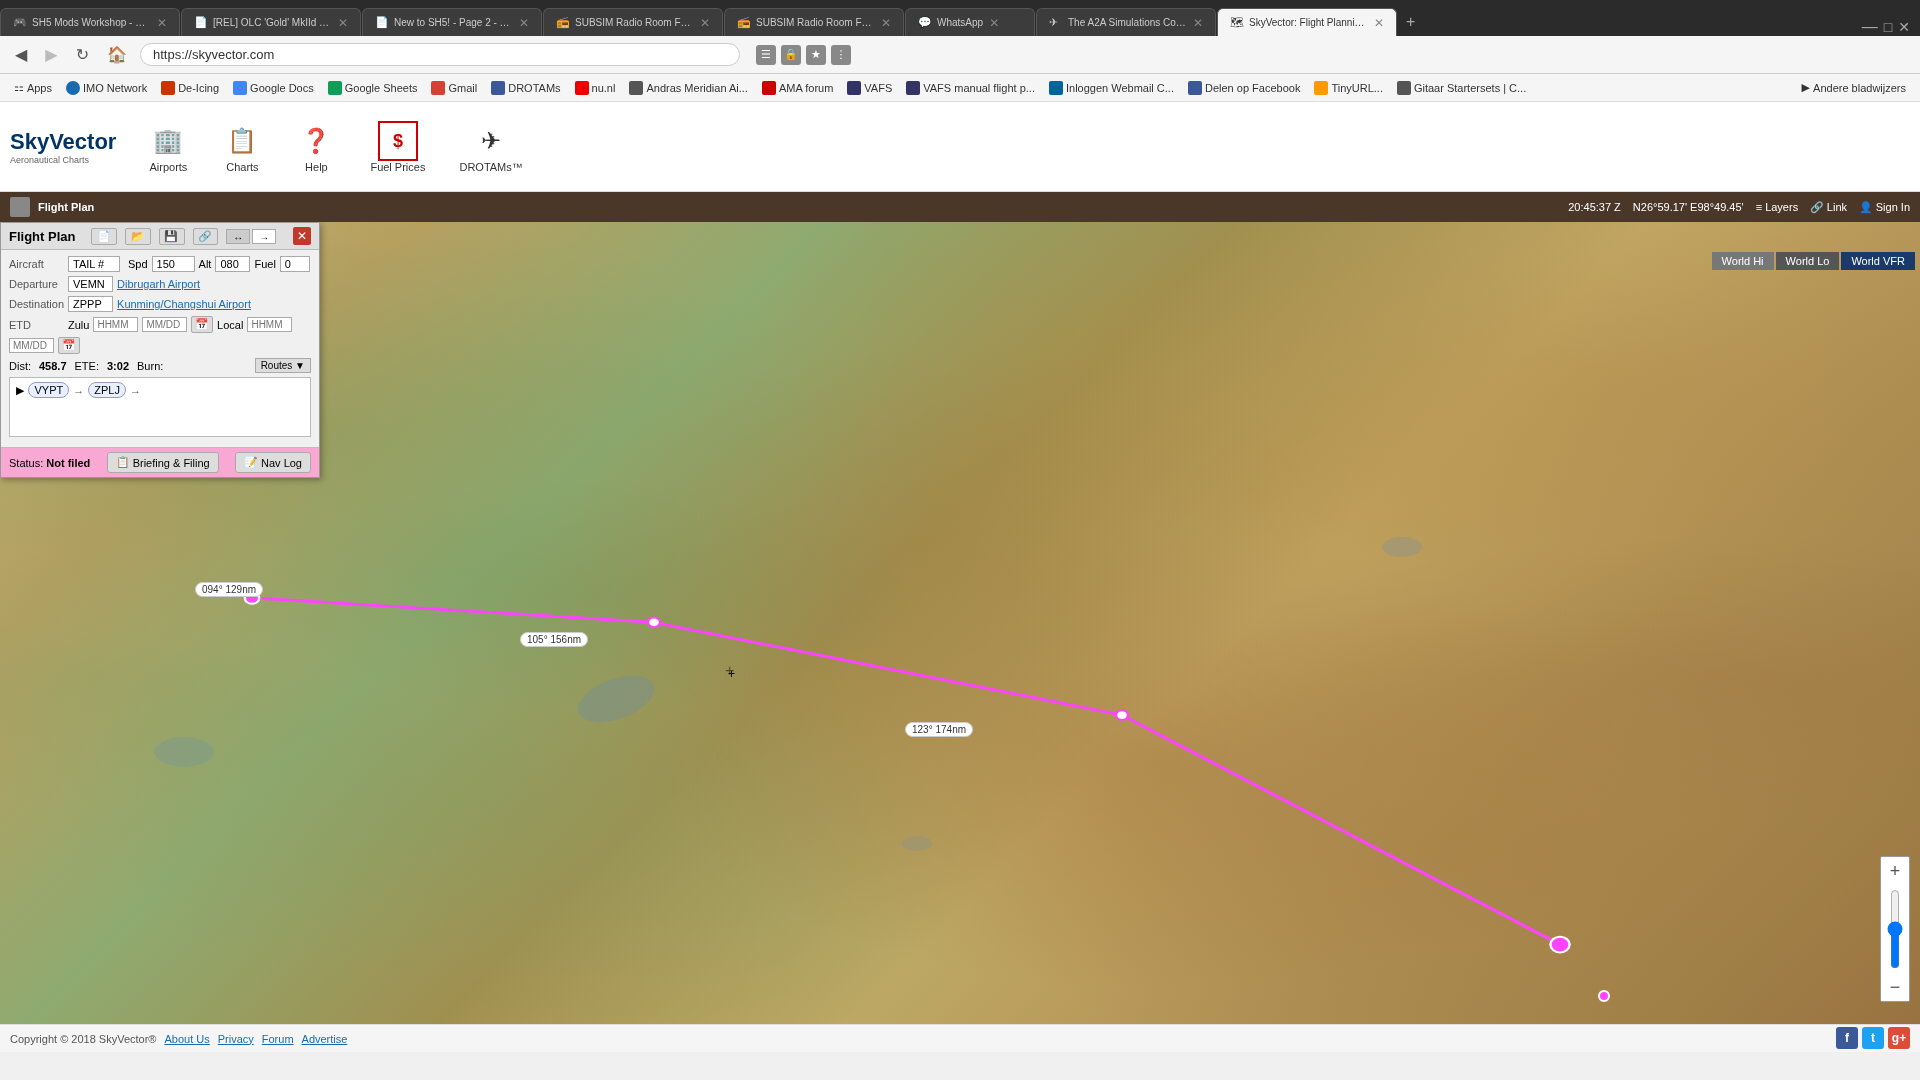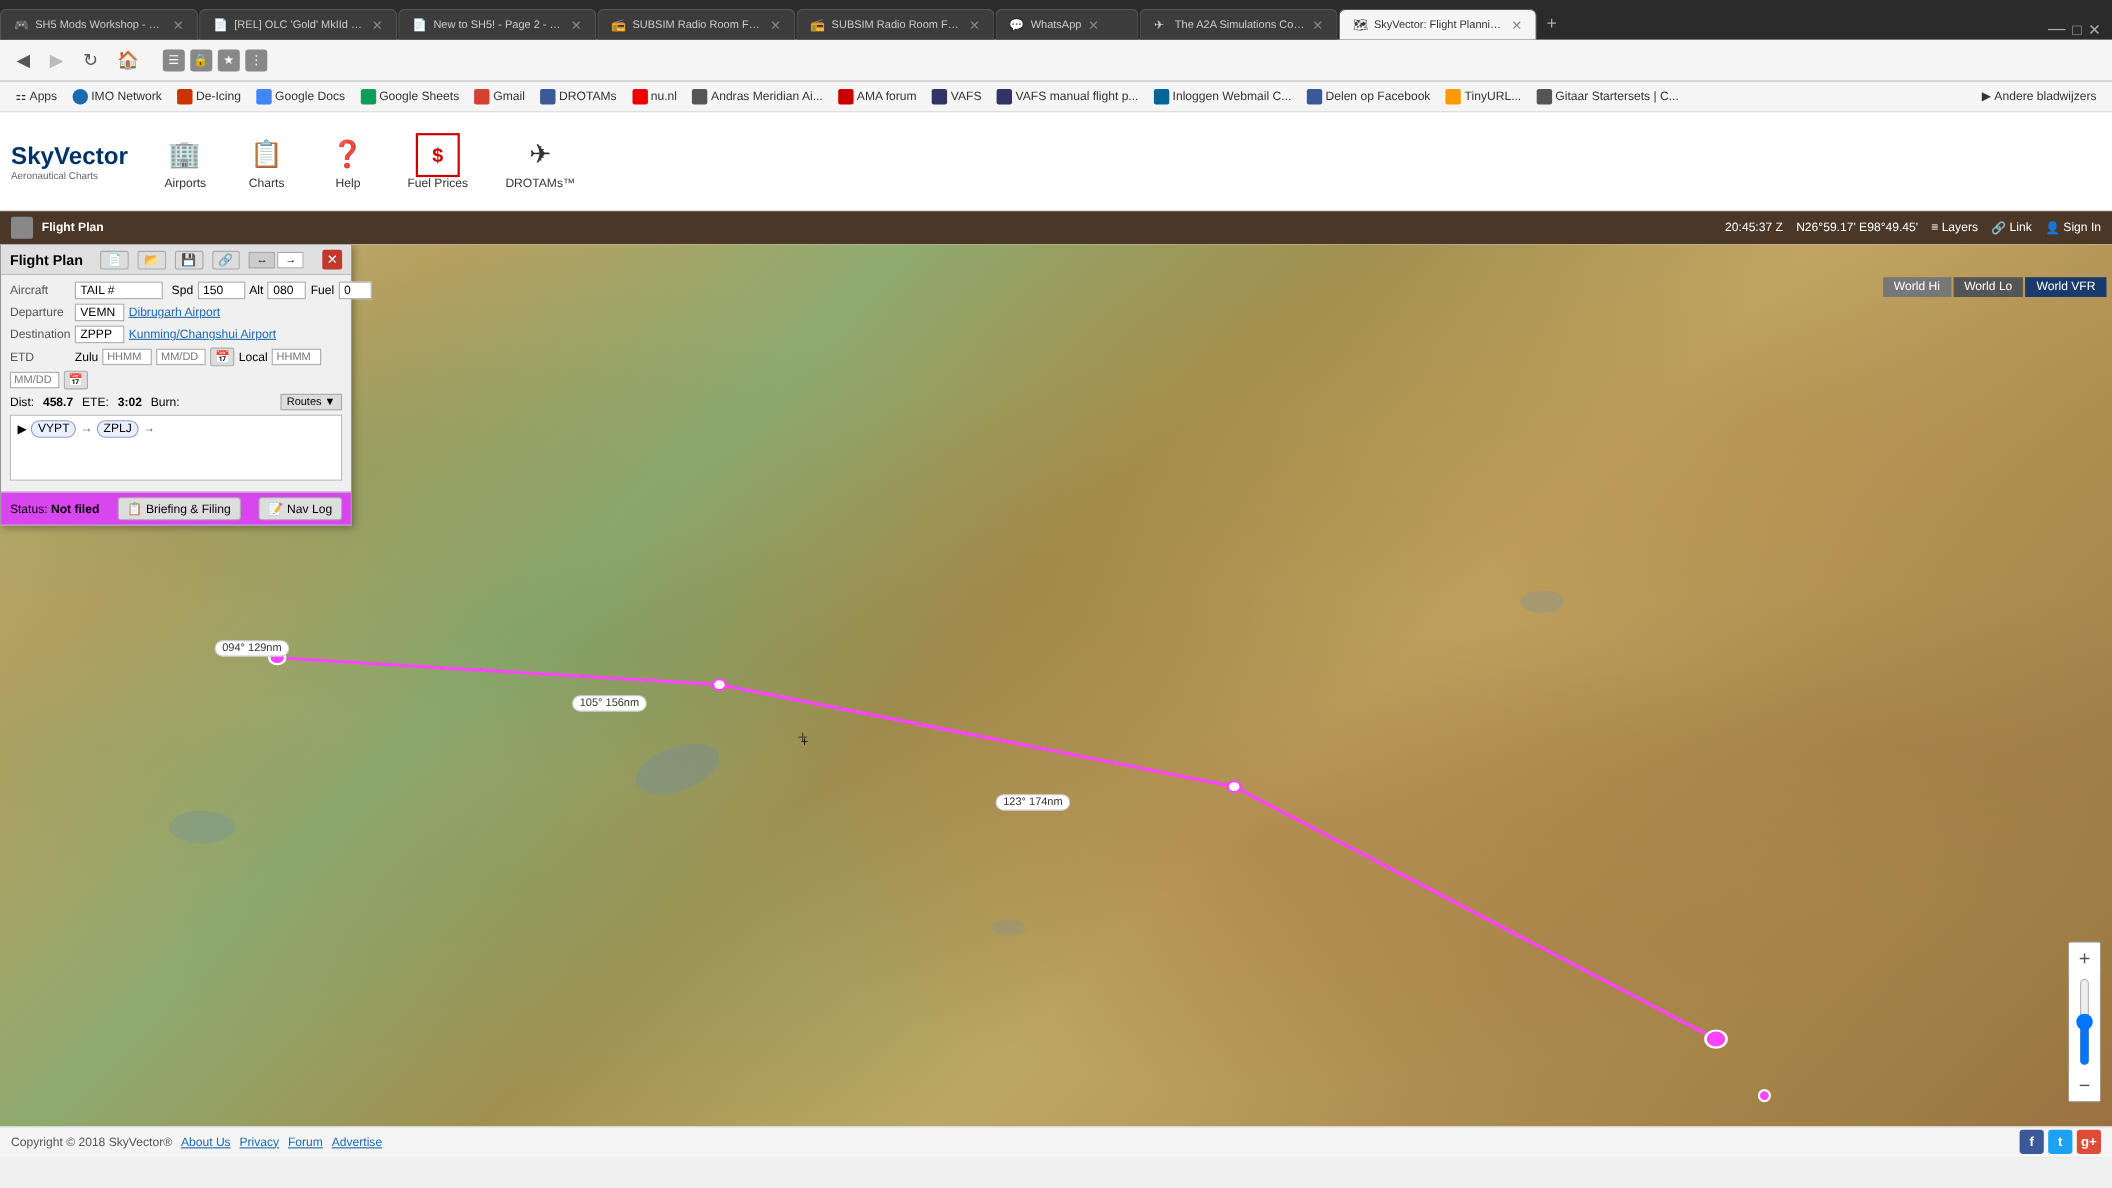--- a/index.html
+++ b/index.html
@@ -87,35 +87,35 @@
     .fp-close { margin-left: auto; background: #c0392b; color: white; border: none; width: 18px; height: 18px; cursor: pointer; font-size: 12px; display: flex; align-items: center; justify-content: center; border-radius: 2px; }
     .fp-toggle { display: flex; align-items: center; gap: 2px; }
     .fp-toggle-btn { padding: 1px 6px; font-size: 10px; background: #ccc; border: 1px solid #aaa; cursor: pointer; }
     .fp-toggle-btn.active { background: #fff; }
 
     .fp-body { padding: 6px 8px; }
     .fp-row { display: flex; align-items: center; margin-bottom: 4px; gap: 4px; font-size: 11px; }
     .fp-label { color: #555; min-width: 55px; flex-shrink: 0; }
     .fp-input { border: 1px solid #aaa; background: white; padding: 1px 4px; font-size: 11px; }
     .fp-input.small { width: 45px; }
-    .fp-input.tail { width: 80px; }
+    .fp-input.tail { width: 52px; }
     .fp-input.spd-input { width: 43px; }
     .fp-input.alt-input { width: 35px; }
     .fp-input.fuel-input { width: 30px; }
     .fp-link { color: #1a6ab1; text-decoration: underline; cursor: pointer; }
     .fp-dt-input { border: 1px solid #aaa; background: white; padding: 1px 3px; font-size: 10px; width: 45px; }
     .fp-dist-row { display: flex; align-items: center; gap: 8px; font-size: 11px; margin-bottom: 4px; }
     .fp-routes-btn { margin-left: auto; background: #ddd; border: 1px solid #aaa; padding: 1px 5px; font-size: 10px; cursor: pointer; }
 
     .fp-route-area { background: white; border: 1px solid #bbb; margin: 4px 0; padding: 4px 6px; min-height: 60px; font-size: 11px; }
     .fp-route-item { display: flex; align-items: center; gap: 4px; margin-bottom: 2px; }
     .fp-wp { background: #e8f0ff; border: 1px solid #99b; padding: 1px 5px; border-radius: 8px; font-size: 11px; }
     .fp-arrow { color: #555; }
 
-    .fp-footer { display: flex; align-items: center; justify-content: space-between; padding: 4px 8px; background: #d946ef; border-top: 1px solid #bbb; }
+    .fp-footer { display: flex; align-items: center; justify-content: space-between; padding: 4px 8px; background: #f9a8d4; border-top: 1px solid #bbb; }
     .fp-status { font-size: 11px; }
     .fp-action-btn { display: flex; align-items: center; gap: 3px; background: #ddd; border: 1px solid #aaa; padding: 3px 8px; font-size: 11px; cursor: pointer; border-radius: 3px; }
 
     
     .copyright-bar { position: absolute; bottom: 0; left: 0; right: 0; background: #f5f5f5; border-top: 1px solid #ddd; padding: 4px 10px; font-size: 11px; color: #555; display: flex; align-items: center; gap: 8px; height: 28px; margin-top: 16px; }
     .copyright-link { color: #1a6ab1; text-decoration: underline; cursor: pointer; }
     .social-icon { width: 22px; height: 22px; border-radius: 3px; display: flex; align-items: center; justify-content: center; color: white; font-size: 12px; font-weight: bold; cursor: pointer; }
     .fb { background: #3b5998; }
     .tw { background: #1da1f2; }
     .gp { background: #dd4b39; }
@@ -176,20 +176,21 @@
       <span style="cursor:pointer;font-size:14px;color:#aaa;">□</span>
       <span style="cursor:pointer;font-size:14px;color:#aaa;">✕</span>
     </div>
   </div>
 
   <div class="browser-toolbar">
     <button class="nav-btn">◀</button>
     <button class="nav-btn" disabled="">▶</button>
     <button class="nav-btn">↻</button>
     <button class="nav-btn">🏠</button>
+    <input class="address-bar" type="text" value="https://skyvector.com" style="">
     <div class="browser-icons" style="margin-left:8px;display:flex;gap:5px;flex-wrap:wrap;max-width:300px;">
       <div class="b-icon">☰</div>
       <div class="b-icon">🔒</div>
       <div class="b-icon">★</div>
       <div class="b-icon">⋮</div>
     </div>
   </div>
 
   <div class="bookmarks-bar">
     <div class="bookmark-item">

